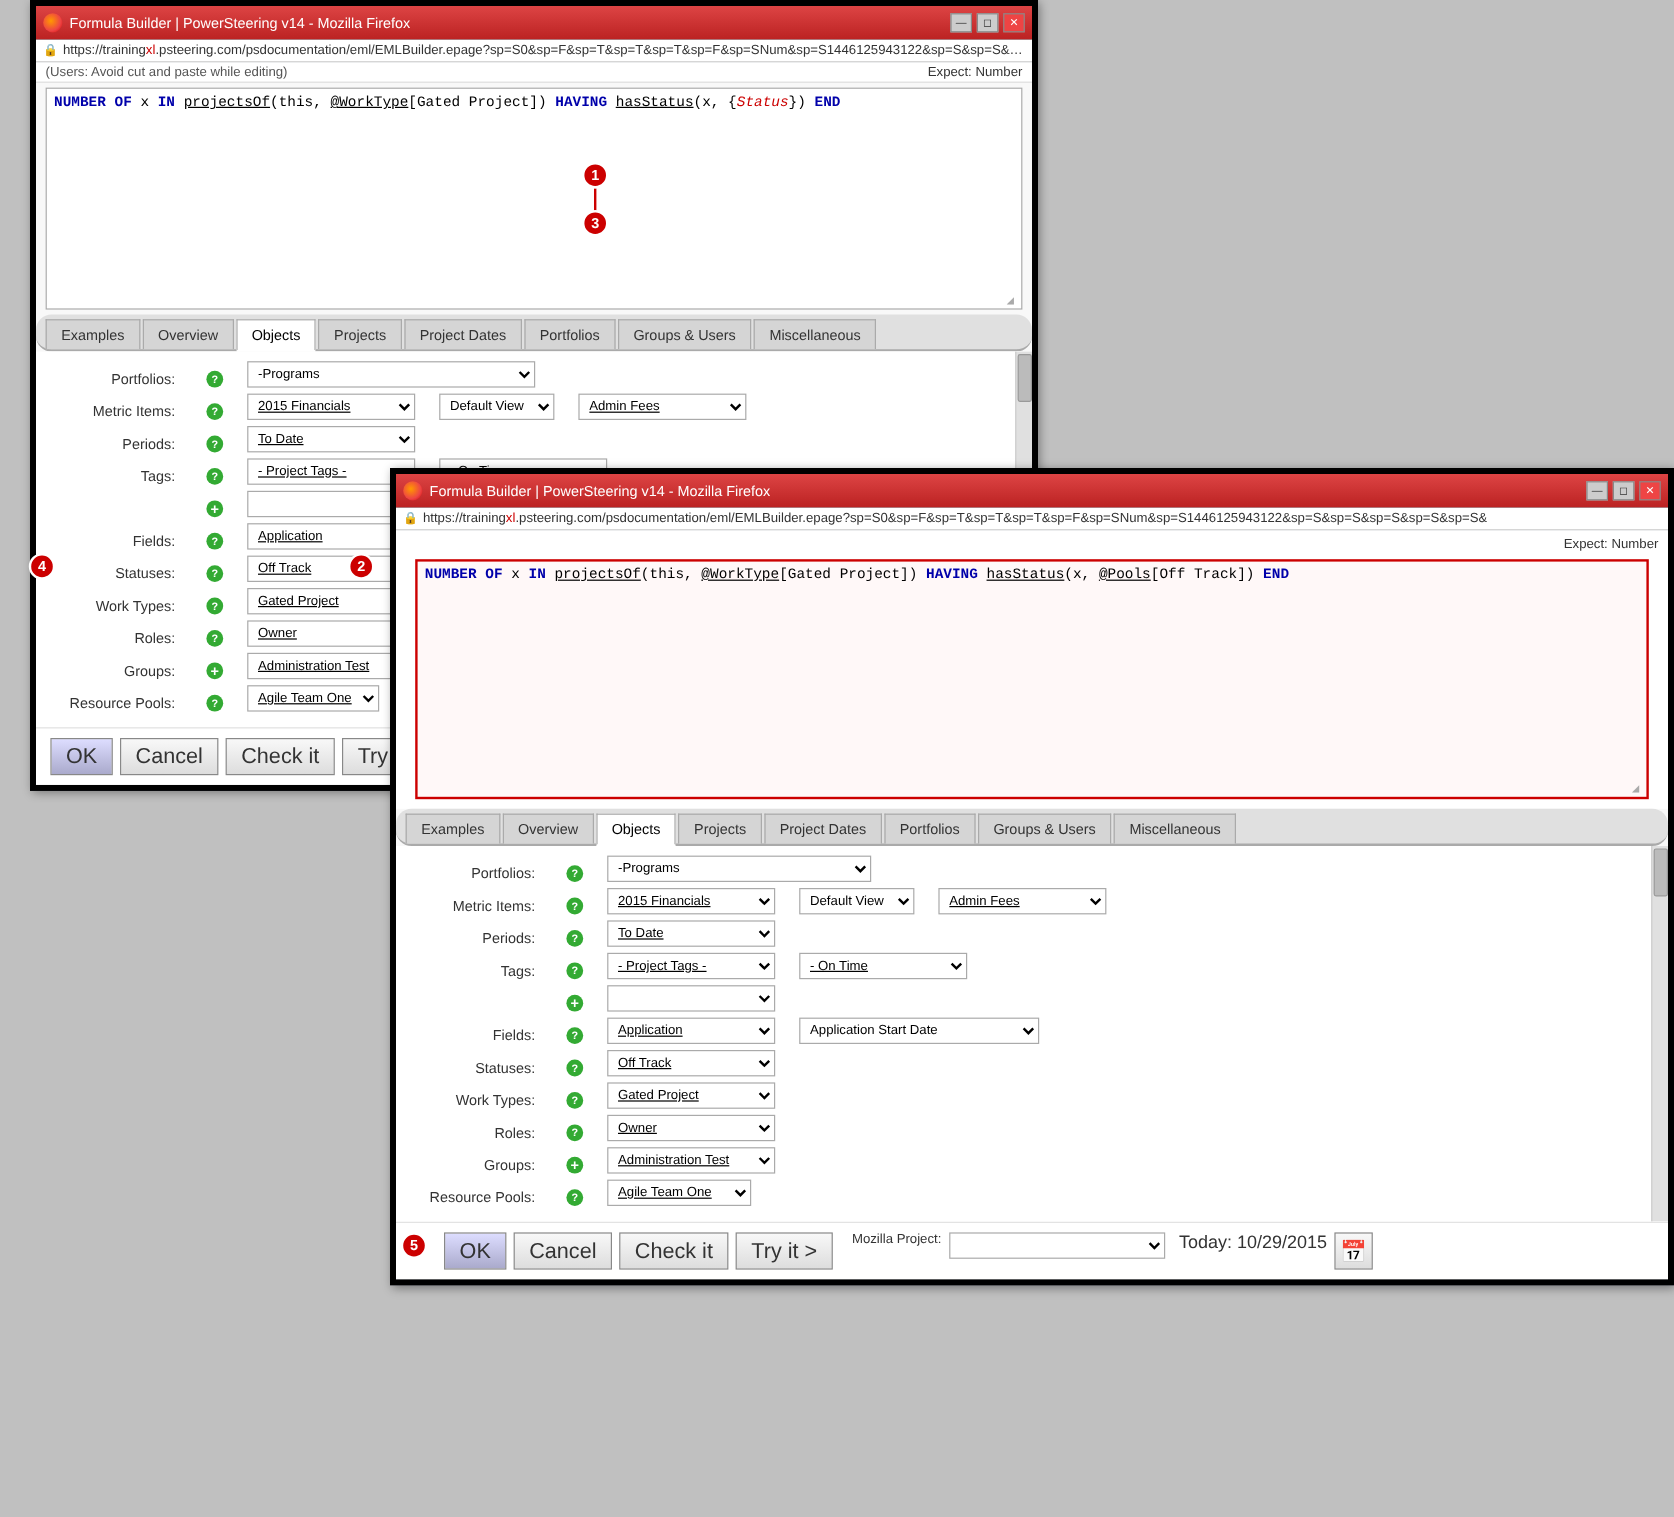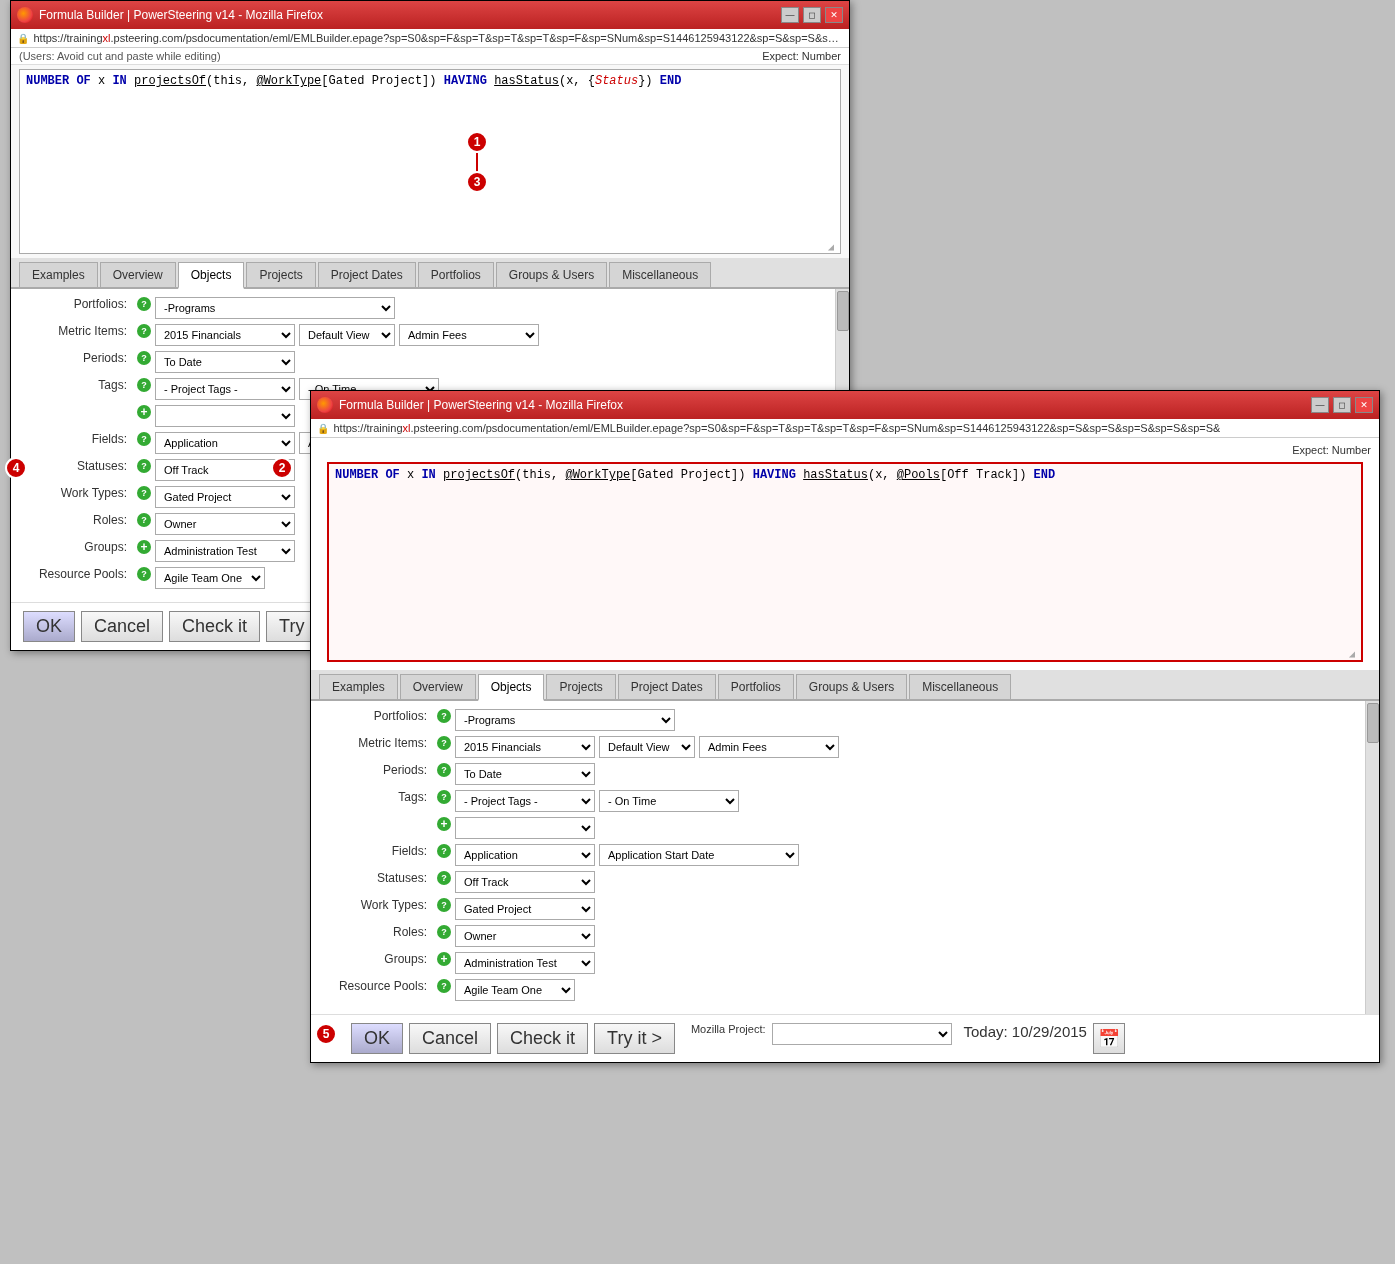--- a/index.html
+++ b/index.html
@@ -8,23 +8,24 @@
       font-family: 'Segoe UI', Tahoma, Arial, sans-serif;
       font-size: 12px;
       width: 1395px;
       min-height: 1264px;
       position: relative;
     }
 
     
     .window {
       position: absolute;
-      border: 1px solid #000000;
+      border: 5px solid #000000;
       box-shadow: 2px 2px 8px rgba(0,0,0,0.4);
       background: #0f172a;
+      margin-left: 15px;
     }
 
     .window-titlebar {
       background: linear-gradient(to bottom, #d44, #b22);
       color: white;
       display: flex;
       align-items: center;
       justify-content: space-between;
       padding: 4px 6px;
       height: 28px;
@@ -147,20 +148,21 @@
     }
 
     
     .tab-bar {
       display: flex;
       border-bottom: 2px solid #aaa;
       background: #e0e0e0;
       padding-top: 4px;
       padding-left: 8px;
       gap: 2px;
+      border-radius: 13px;
     }
 
     .tab {
       padding: 5px 12px;
       border: 1px solid #aaa;
       border-bottom: none;
       background: #d5d5d5;
       cursor: pointer;
       font-size: 12px;
       color: #333;
@@ -174,23 +176,23 @@
     }
 
     
     .form-area {
       padding: 8px 12px;
       background: white;
     }
 
     .form-row {
       display: flex;
-      align-items: flex-start;
+      align-items: flex-end;
       margin-bottom: 5px;
-      gap: 4px;
+      gap: 20px;
     }
 
     .form-label {
       width: 110px;
       text-align: right;
       padding-right: 6px;
       color: #333;
       font-size: 12px;
       flex-shrink: 0;
     }
@@ -222,21 +224,21 @@
 
     select, input[type=text] {
       border: 1px solid #aaa;
       background: white;
       padding: 2px 4px;
       font-size: 11px;
       height: 22px;
     }
 
     .select-sm { width: 96px; }
-    .select-md { width: 140px; }
+    .select-md { width: 140px; text-decoration: underline; }
     .select-lg { width: 200px; }
     .select-xl { width: 240px; }
 
     
     .btn-bar {
       display: flex;
       gap: 6px;
       padding: 8px 12px;
       background: white;
       border-top: 1px solid #ddd;

